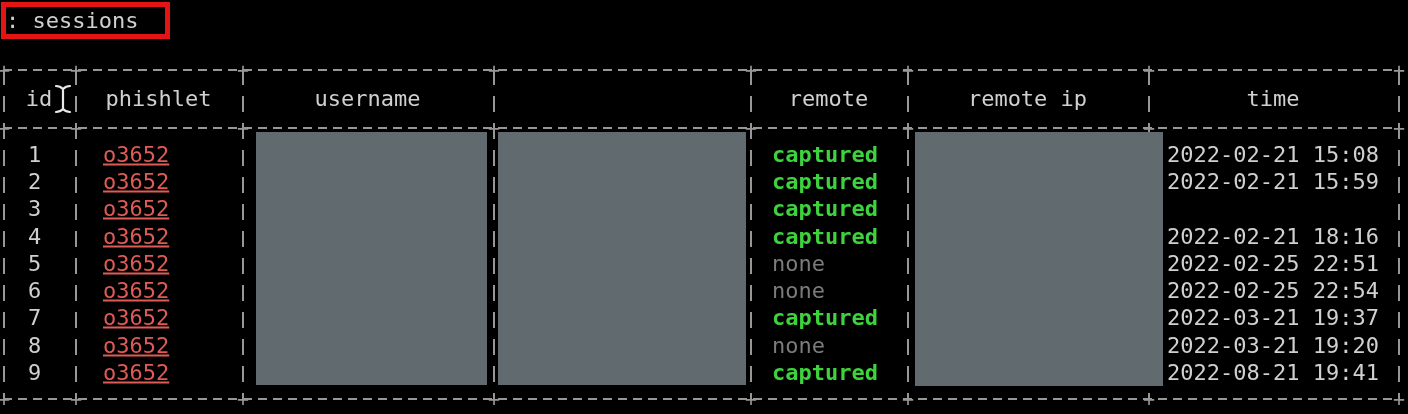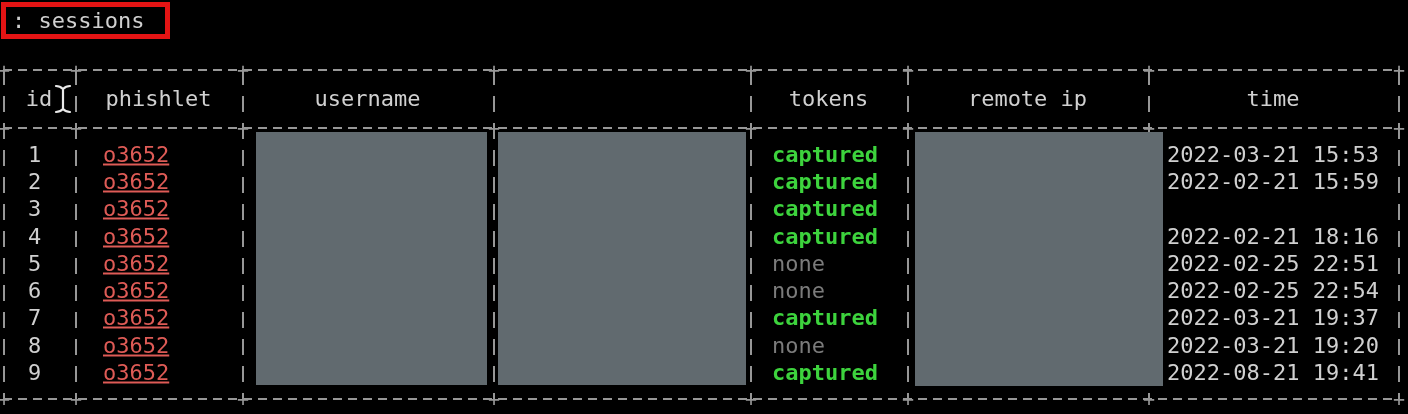--- a/index.html
+++ b/index.html
@@ -8,21 +8,21 @@
   }
   html,body{margin:0;padding:0;}
   body{
     width:1408px;height:414px;background:var(--bg);overflow:hidden;position:relative;
     font-family:"DejaVu Sans Mono","Liberation Mono",monospace;font-size:22px;color:var(--text);
   }
   .prompt-box{
     position:absolute;left:1px;top:2px;width:159px;height:27px;
     border:5px solid var(--highlight);display:flex;align-items:center;
   }
-  .prompt-text{padding-left:6px;white-space:pre;color:var(--text);}
+  .prompt-text{white-space:pre;color:var(--text);}
   .table{position:absolute;left:3px;top:62px;width:1397px;height:348px;}
   .hline{
     position:absolute;height:2px;width:1397px;left:0;
     background:repeating-linear-gradient(90deg,var(--border) 0 9px,transparent 9px 15px);
   }
   .vline{
     position:absolute;width:2px;top:7px;height:331px;
     background:repeating-linear-gradient(180deg,var(--border) 0 16px,transparent 16px 27px);
   }
   .cross{
@@ -92,34 +92,34 @@
   <span class="cross" style="left:233px;top:326px">+</span>
   <span class="cross" style="left:484px;top:326px">+</span>
   <span class="cross" style="left:741px;top:326px">+</span>
   <span class="cross" style="left:898px;top:326px">+</span>
   <span class="cross" style="left:1139px;top:326px">+</span>
   <span class="cross" style="left:1389px;top:326px">+</span>
 
   <div class="hdr" style="left:0;width:72px">id</div>
   <div class="hdr" style="left:72px;width:167px">phishlet</div>
   <div class="hdr" style="left:239px;width:251px">username</div>
-  <div class="hdr" style="left:747px;width:157px">tokens</div>
+  <div class="hdr" style="left:747px;width:157px">remote</div>
   <div class="hdr" style="left:904px;width:241px">remote ip</div>
   <div class="hdr" style="left:1145px;width:250px">time</div>
 
   <svg class="cursor" width="22" height="32" viewBox="0 0 22 32">
     <path d="M4 3 Q8 3 11 6 Q14 3 18 3 M11 6 L11 26 M4 29 Q8 29 11 26 Q14 29 18 29" stroke="#e9e9e9" stroke-width="2.2" fill="none" stroke-linecap="round"></path>
   </svg>
 
   <div class="rows">
     <div class="row">
       <span class="cell c-id">1</span>
       <span class="cell c-ph">o3652</span>
       <span class="cell c-tk tok" data-status="captured">captured</span>
-      <span class="cell c-tm">2022-03-21 15:53</span>
+      <span class="cell c-tm">2022-02-21 15:08</span>
     </div>
     <div class="row">
       <span class="cell c-id">2</span>
       <span class="cell c-ph">o3652</span>
       <span class="cell c-tk tok" data-status="captured">captured</span>
       <span class="cell c-tm">2022-02-21 15:59</span>
     </div>
     <div class="row">
       <span class="cell c-id">3</span>
       <span class="cell c-ph">o3652</span>

